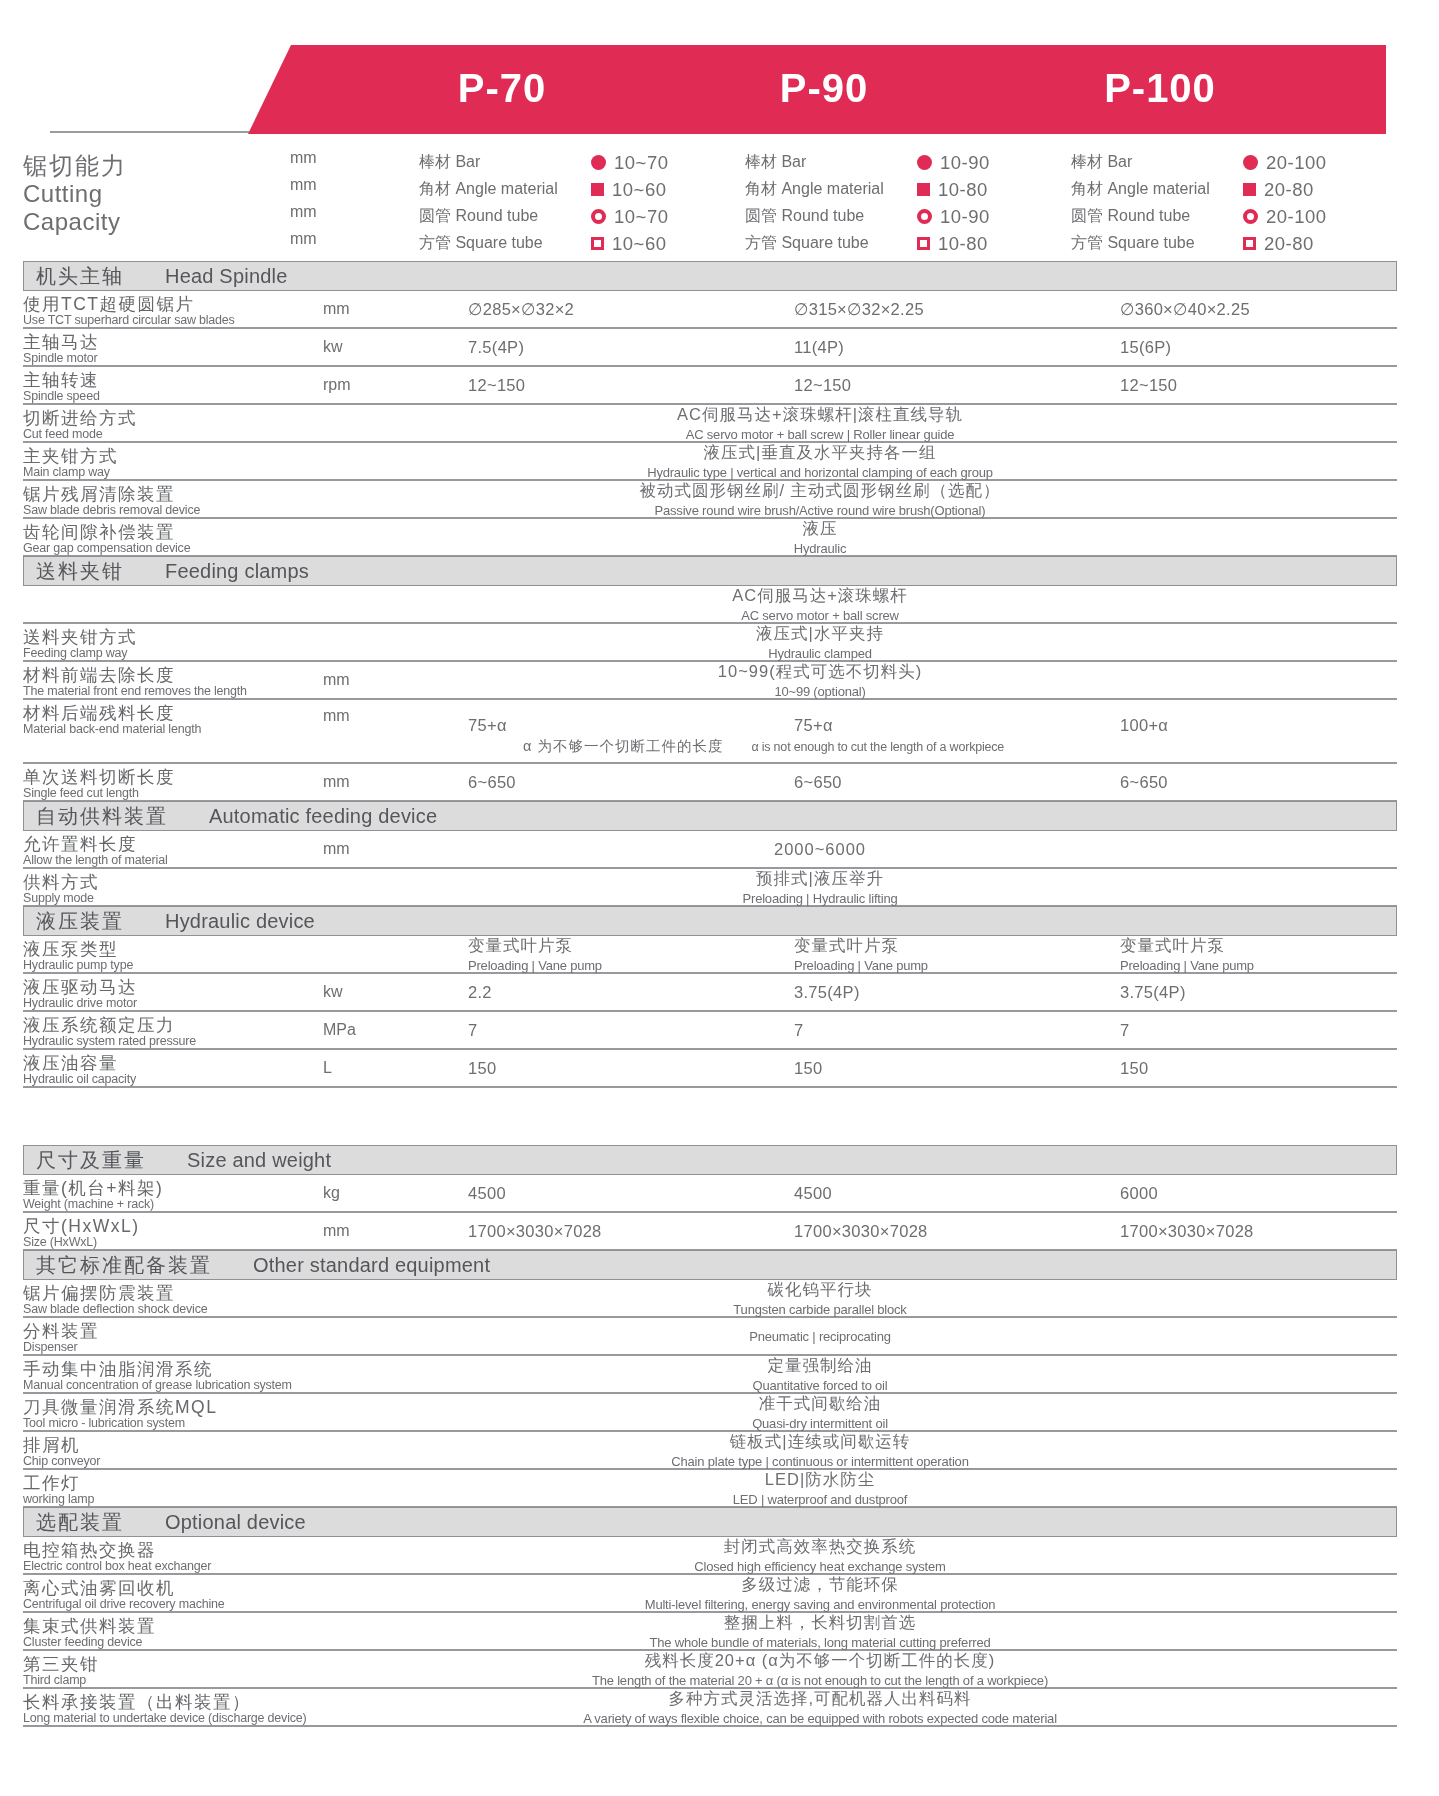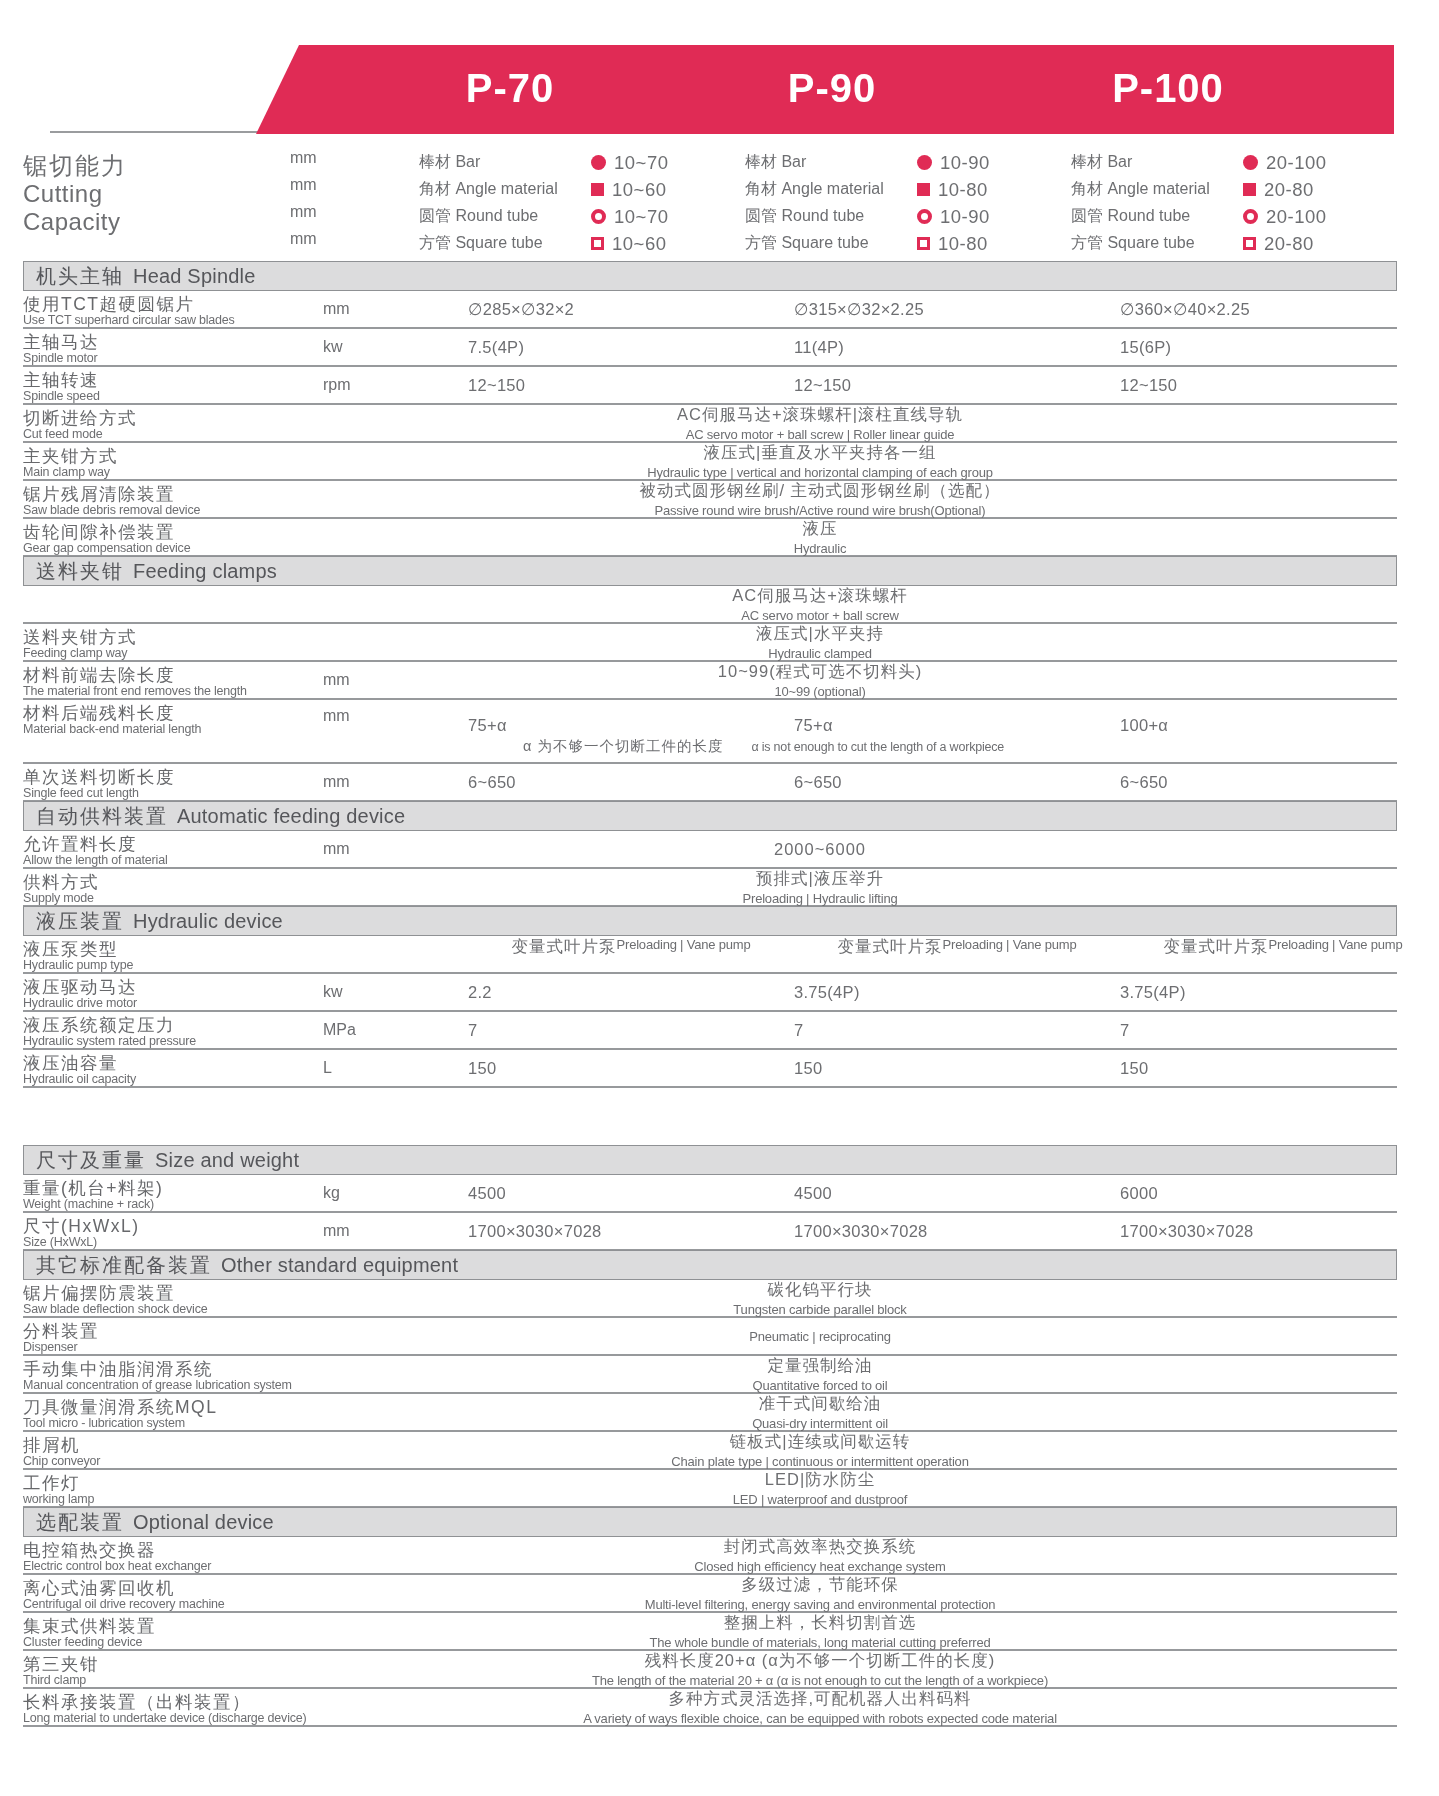--- a/index.html
+++ b/index.html
@@ -4,21 +4,21 @@
 <style>
   *{box-sizing:border-box;margin:0;padding:0}
   html,body{background:#fff}
   body{
     width:1439px;height:1796px;position:relative;overflow:hidden;
     font-family:"Liberation Sans","DejaVu Sans",sans-serif;
     color:#6d6e71;
   }
   .underline{position:absolute;left:50px;top:131px;width:560px;height:2px;background:#9a9c9e}
   .banner{
-    position:absolute;left:256px;top:45px;width:1138px;height:89px;
+    position:absolute;left:248px;top:45px;width:1138px;height:89px;
     background:#E02B55;
     clip-path:polygon(43px 0,100% 0,100% 100%,0 100%);
   }
   .model{
     position:absolute;top:50%;transform:translate(-50%,-54%);
     color:#fff;font-weight:bold;font-size:40px;letter-spacing:1px;white-space:nowrap;
   }
   #spec-table{position:absolute;left:23px;top:134px;width:1374px}
 
   
@@ -34,36 +34,36 @@
   .filled-circle{width:15px;height:15px;border-radius:50%;background:#E02B55}
   .filled-square{width:13px;height:13px;background:#E02B55}
   .hollow-circle{width:15px;height:15px;border-radius:50%;border:4px solid #E02B55}
   .hollow-square{width:13px;height:13px;border:3px solid #E02B55}
   .cv{font-size:18.5px;letter-spacing:0.5px}
 
   
   .sec-header{
     height:30px;background:#dcdcdd;border:1px solid #8f9194;margin-top:-1px;
     display:flex;align-items:center;padding-left:12px;
-    font-size:20px;color:#55565a;position:relative;z-index:2;
+    font-size:20px;color:#55565a;position:relative;z-index:2;gap:32px;
   }
   .sh-cn{letter-spacing:2px}
   .sh-en{margin-left:9px;letter-spacing:0.2px}
 
   
   .row{display:flex;position:relative;height:38px;border-bottom:2px solid #97999c}
   .row.tall{height:64px}
   .lbl{width:300px;flex-shrink:0;padding-top:3px;overflow:visible;white-space:nowrap}
   .lcn{font-size:17.5px;letter-spacing:1.5px;line-height:20px;color:#67686b}
   .len{font-size:12.5px;line-height:13px;letter-spacing:-0.2px}
   .unit{width:145px;flex-shrink:0;font-size:16px;display:flex;align-items:center}
   .tall .unit{align-items:flex-start;padding-top:7px}
   .val{width:326px;flex-shrink:0;font-size:16.5px;display:flex;align-items:center;letter-spacing:0.3px;white-space:nowrap}
   .tall .val{align-items:flex-start;padding-top:16px}
-  .val.two{flex-direction:row;align-items:flex-start;justify-content:center}
+  .val.two{flex-direction:column;align-items:flex-start;justify-content:center}
   .vcn{font-size:16.5px;letter-spacing:1px}
   .ven{font-size:13px;margin-top:1px;letter-spacing:-0.2px}
   .spanv{position:absolute;left:250px;right:30px;top:50%;transform:translateY(-50%);text-align:center;white-space:nowrap}
   .note{position:absolute;left:500px;bottom:6px;display:flex;gap:28px;white-space:nowrap;align-items:baseline}
   .note-cn{font-size:14.5px;letter-spacing:1px}
   .note-en{font-size:12.5px;letter-spacing:-0.2px}
   .gap{height:58px}
 </style>
 </head>
 <body>

